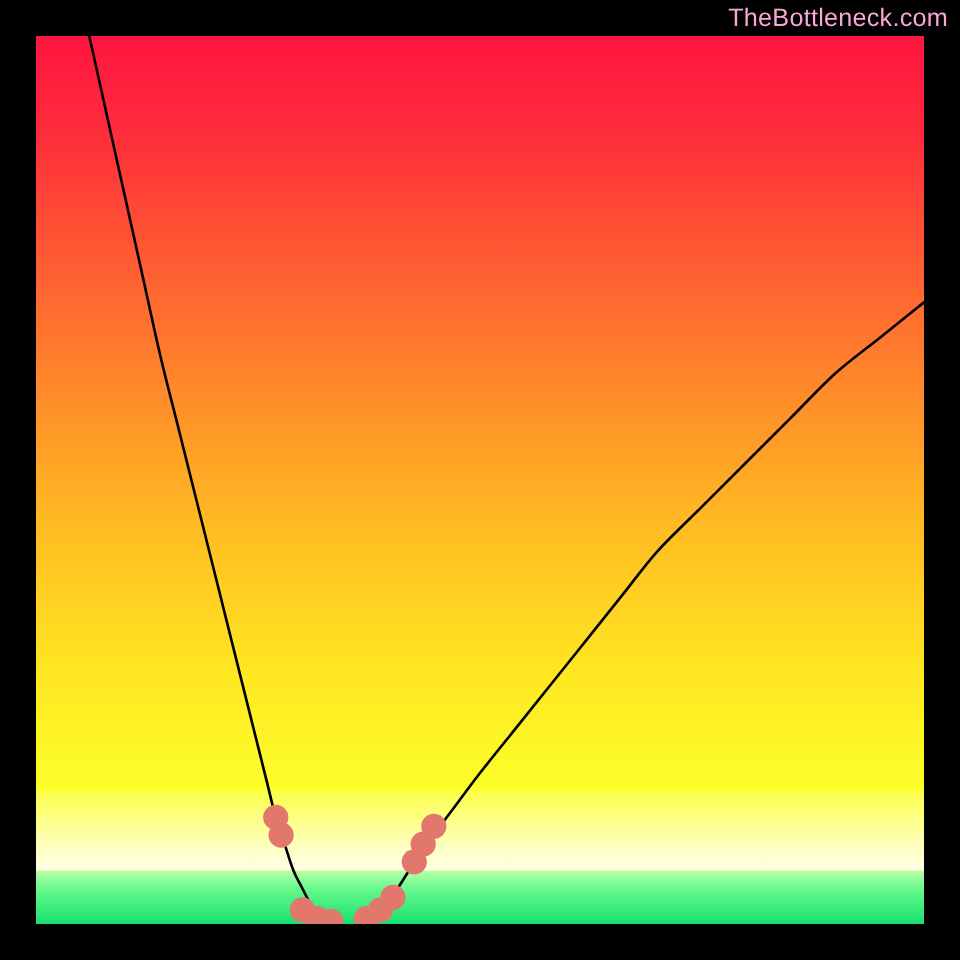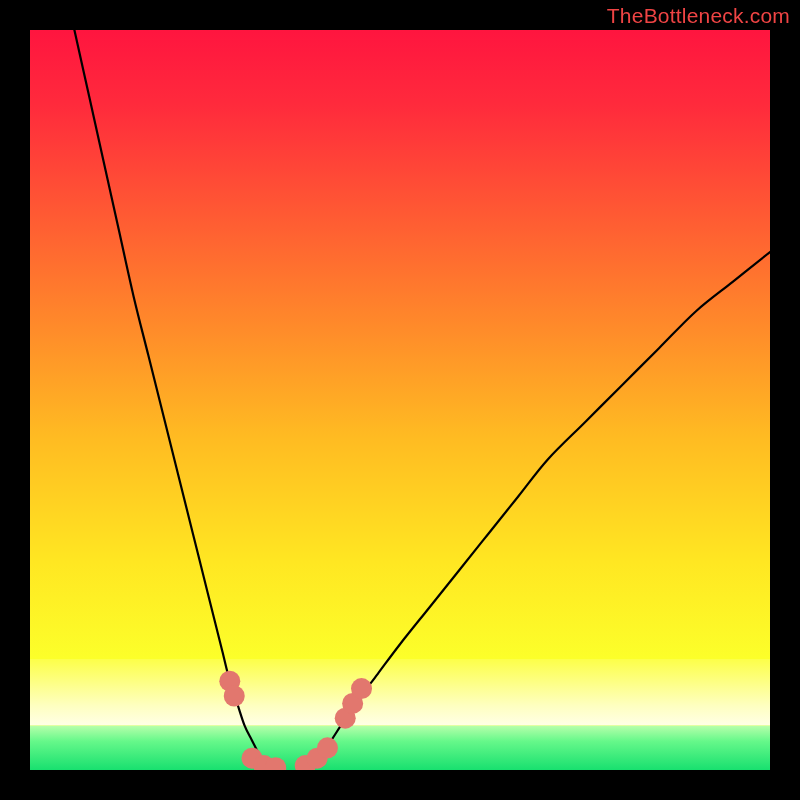--- a/index.html
+++ b/index.html
@@ -24,21 +24,21 @@
     height: 740px;
     overflow: hidden;
   }
   .plot svg {
     display: block;
   }
   .watermark {
     position: absolute;
     top: 4px;
     right: 10px;
-    color: #ef4444;
+    color: #f9a8d4;
     font-size: 21px;
     font-weight: 400;
     letter-spacing: 0.2px;
     user-select: none;
   }
 </style>
 </head>
 <body>
 
 <div class="frame">

